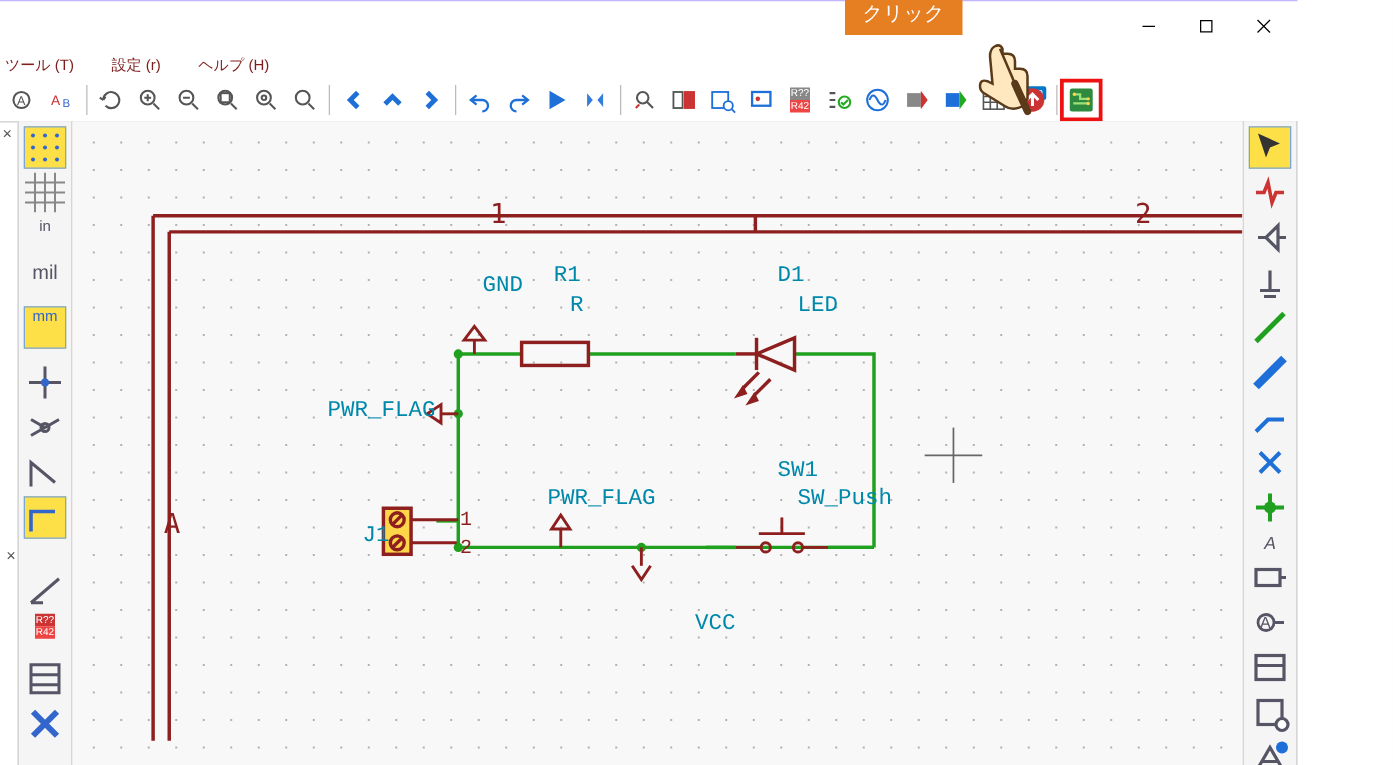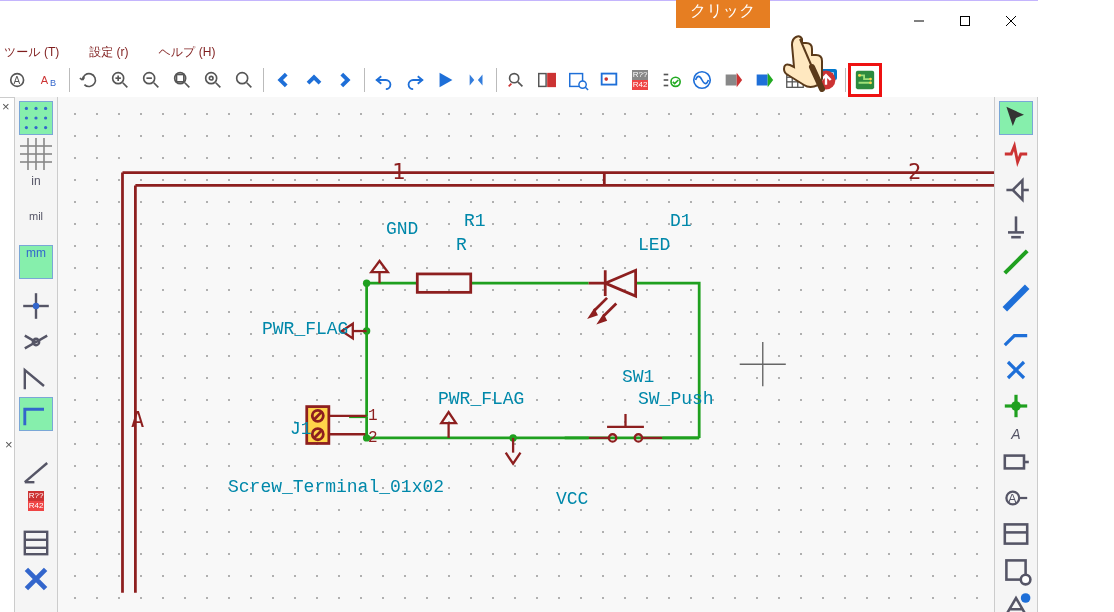--- a/index.html
+++ b/index.html
@@ -12,21 +12,21 @@
 .menubar{height:22px;display:flex;align-items:center;padding:0 4px;gap:30px;color:#7f1d1d}
 .menubar span{cursor:default}
 .toolbar{height:34px;display:flex;align-items:center;padding:0 4px;gap:1px;border-bottom:1px solid #ccc}
 .tbtn{width:30px;height:30px;display:flex;align-items:center;justify-content:center;position:relative;color:#555}
 .tbtn svg,.tbtn .glyph{width:22px;height:22px}
 .tsep{width:1px;height:24px;background:#bbb;margin:0 3px}
 .highlight-red{outline:3px solid #e11;outline-offset:-1px}
 .workspace{position:absolute;top:96px;left:0;right:0;bottom:0;display:flex}
 .ltool,.rtool{width:42px;background:#f5f5f5;border-left:1px solid #ccc;border-right:1px solid #ccc;display:flex;flex-direction:column;align-items:center;padding-top:4px;gap:2px}
 .ltool .lbtn,.rtool .rbtn{width:32px;height:32px;display:flex;align-items:flex-start;justify-content:center;border:1px solid transparent;color:#556}
-.ltool .lbtn.sel,.rtool .rbtn.sel{background:#86efac;border-color:#7aa7d6}
+.ltool .lbtn.sel,.rtool .rbtn.sel{background:#fde047;border-color:#7aa7d6}
 .canvas{flex:1;position:relative;background:#f8f8f8;overflow:hidden}
 .canvas::before{content:"";position:absolute;inset:0;
   background-image:radial-gradient(circle,#b0b0b0 0.8px,transparent 0.8px);
   background-size:22px 22px;background-position:6px 6px}
 .close-x{position:absolute;font-family:Arial;font-size:13px;color:#555;cursor:pointer}
 .comp-label{position:absolute;font-family:"Consolas","Courier New",monospace;font-size:18px;color:#0088aa;white-space:nowrap}
 .sheet-label{position:absolute;font-family:"Consolas",monospace;font-size:22px;color:#8d1f1f}
 .bom-badge{font:9px/1 Arial;background:#0077cc;color:#fff;padding:1px 2px;border-radius:2px}
 .rxx{font:8px/1 Arial;background:#ef4444;color:#fff;padding:1px 1px;display:inline-block}
 </style>
@@ -282,21 +282,21 @@
             <line x1="0" y1="15" x2="20" y2="15"></line>
             <line x1="5" y1="0" x2="5" y2="20"></line>
             <line x1="10" y1="0" x2="10" y2="20"></line>
             <line x1="15" y1="0" x2="15" y2="20"></line>
           </svg>
         </div>
       <div class="lbtn">
           <span style="font-size:12px;color:#556">in</span>
         </div>
       <div class="lbtn">
-          <span style="font-size:11px;color:#556">mil</span>
+          <span style="font-size:16px;color:#556">mil</span>
         </div>
       <div class="lbtn sel">
           <span style="font-size:12px;color:#36c">mm</span>
         </div>
       <div style="height:6px"></div>
       <div class="lbtn">
           <svg viewBox="0 0 20 20" stroke="#556" stroke-width="1.5">
             <line x1="10" y1="2" x2="10" y2="18"></line>
             <line x1="2" y1="10" x2="18" y2="10"></line>
             <circle cx="10" cy="10" r="2" fill="#36c" stroke="none"></circle>
@@ -430,32 +430,31 @@
             <line x1="740" y1="268" x2="790" y2="268"></line>
             <line x1="765" y1="244" x2="765" y2="292"></line>
           </g>
       </svg>
 
       <span class="sheet-label" style="top:62px;left:334px">1</span>
       <span class="sheet-label" style="top:62px;left:850px">2</span>
       <span class="sheet-label" style="top:310px;left:73px">A</span>
 
       <span class="comp-label" style="top:122px;left:328px">GND</span>
-      <span class="comp-label" style="top:114px;left:406px">R1</span>
+      <span class="comp-label" style="top:114px;left:385px">R1</span>
       <span class="comp-label" style="top:138px;left:398px">R</span>
-      <span class="comp-label" style="top:114px;left:612px">D1</span>
+      <span class="comp-label" style="top:114px;left:564px">D1</span>
       <span class="comp-label" style="top:138px;left:580px">LED</span>
       <span class="comp-label" style="top:222px;left:204px">PWR_FLAG</span>
       <span class="comp-label" style="top:270px;left:564px">SW1</span>
       <span class="comp-label" style="top:292px;left:580px">SW_Push</span>
       <span class="comp-label" style="top:322px;left:232px">J1</span>
       <span class="comp-label" style="top:310px;left:310px;font-size:16px;color:#8d1f1f">1</span>
       <span class="comp-label" style="top:332px;left:310px;font-size:16px;color:#8d1f1f">2</span>
       <span class="comp-label" style="top:292px;left:380px">PWR_FLAG</span>
-      <span class="comp-label" style="top:380px;left:170px">Screw_Terminal_01x02</span>
       <span class="comp-label" style="top:392px;left:498px">VCC</span>
     </div>
 
     <div class="rtool">
       <div class="rbtn sel">
           <svg viewBox="0 0 20 20" fill="#333">
             <path d="M4 3l4 12 2-5 5-2z"></path>
           </svg>
         </div>
       <div class="rbtn">

